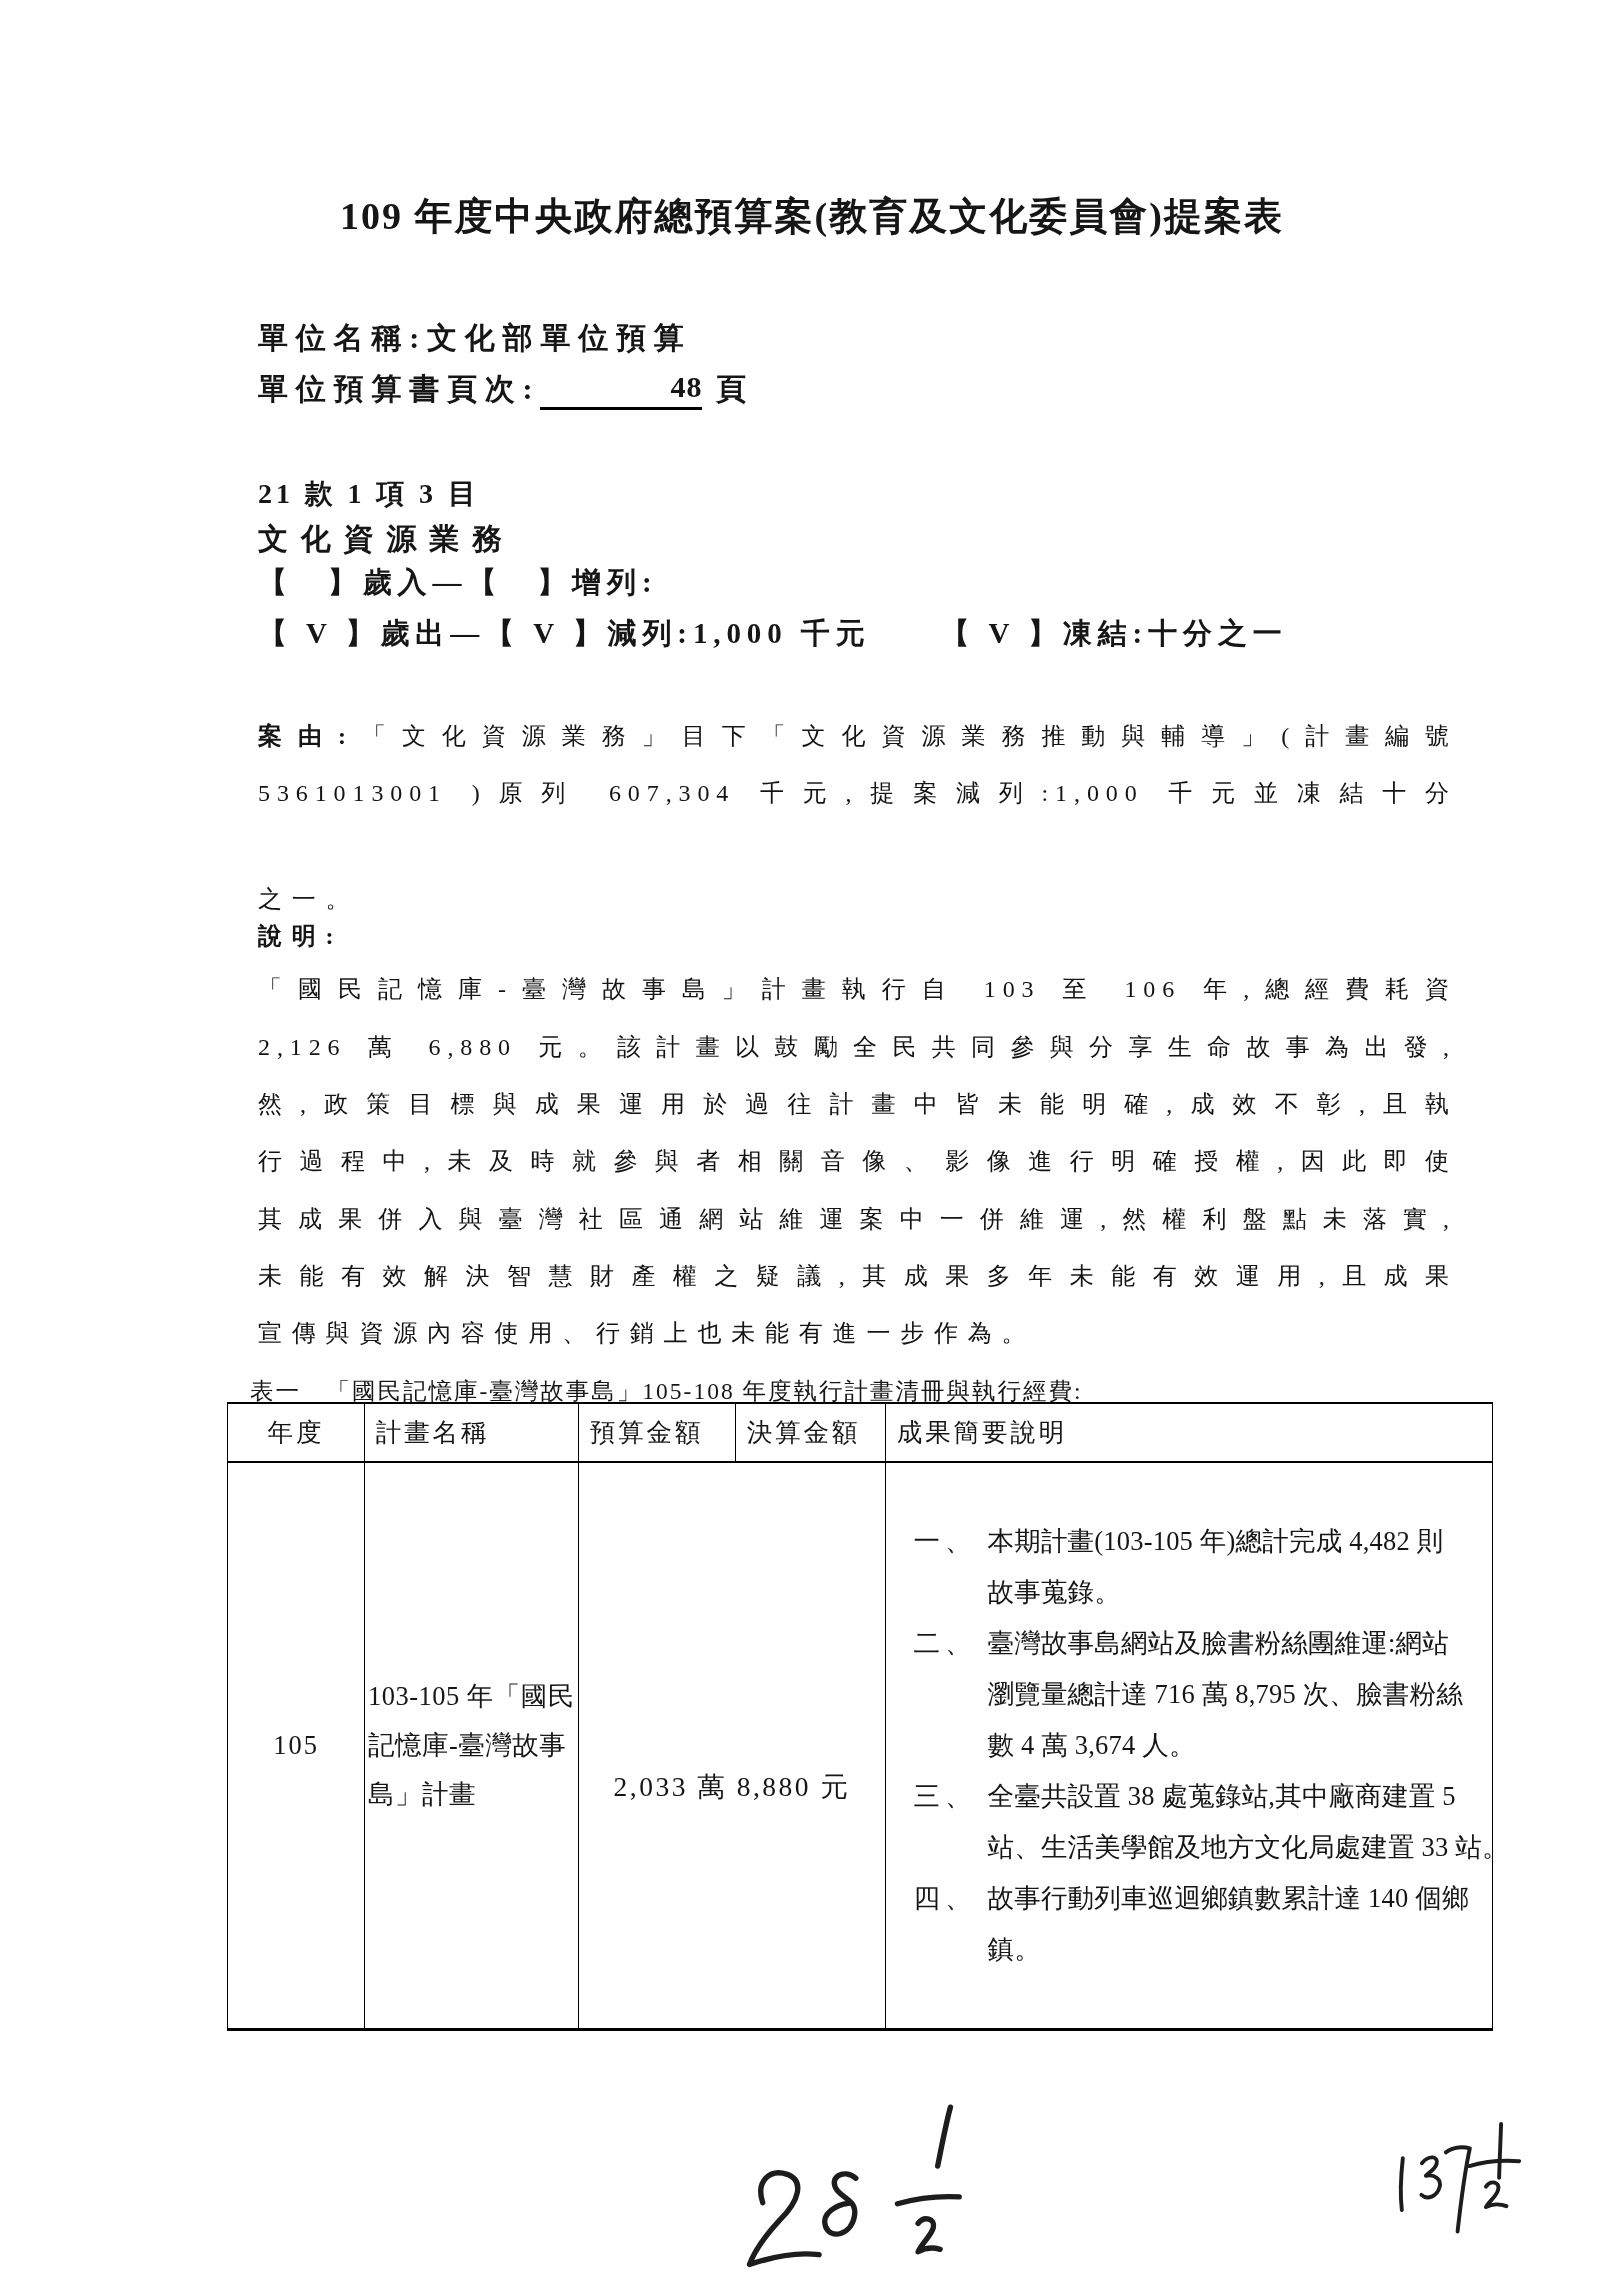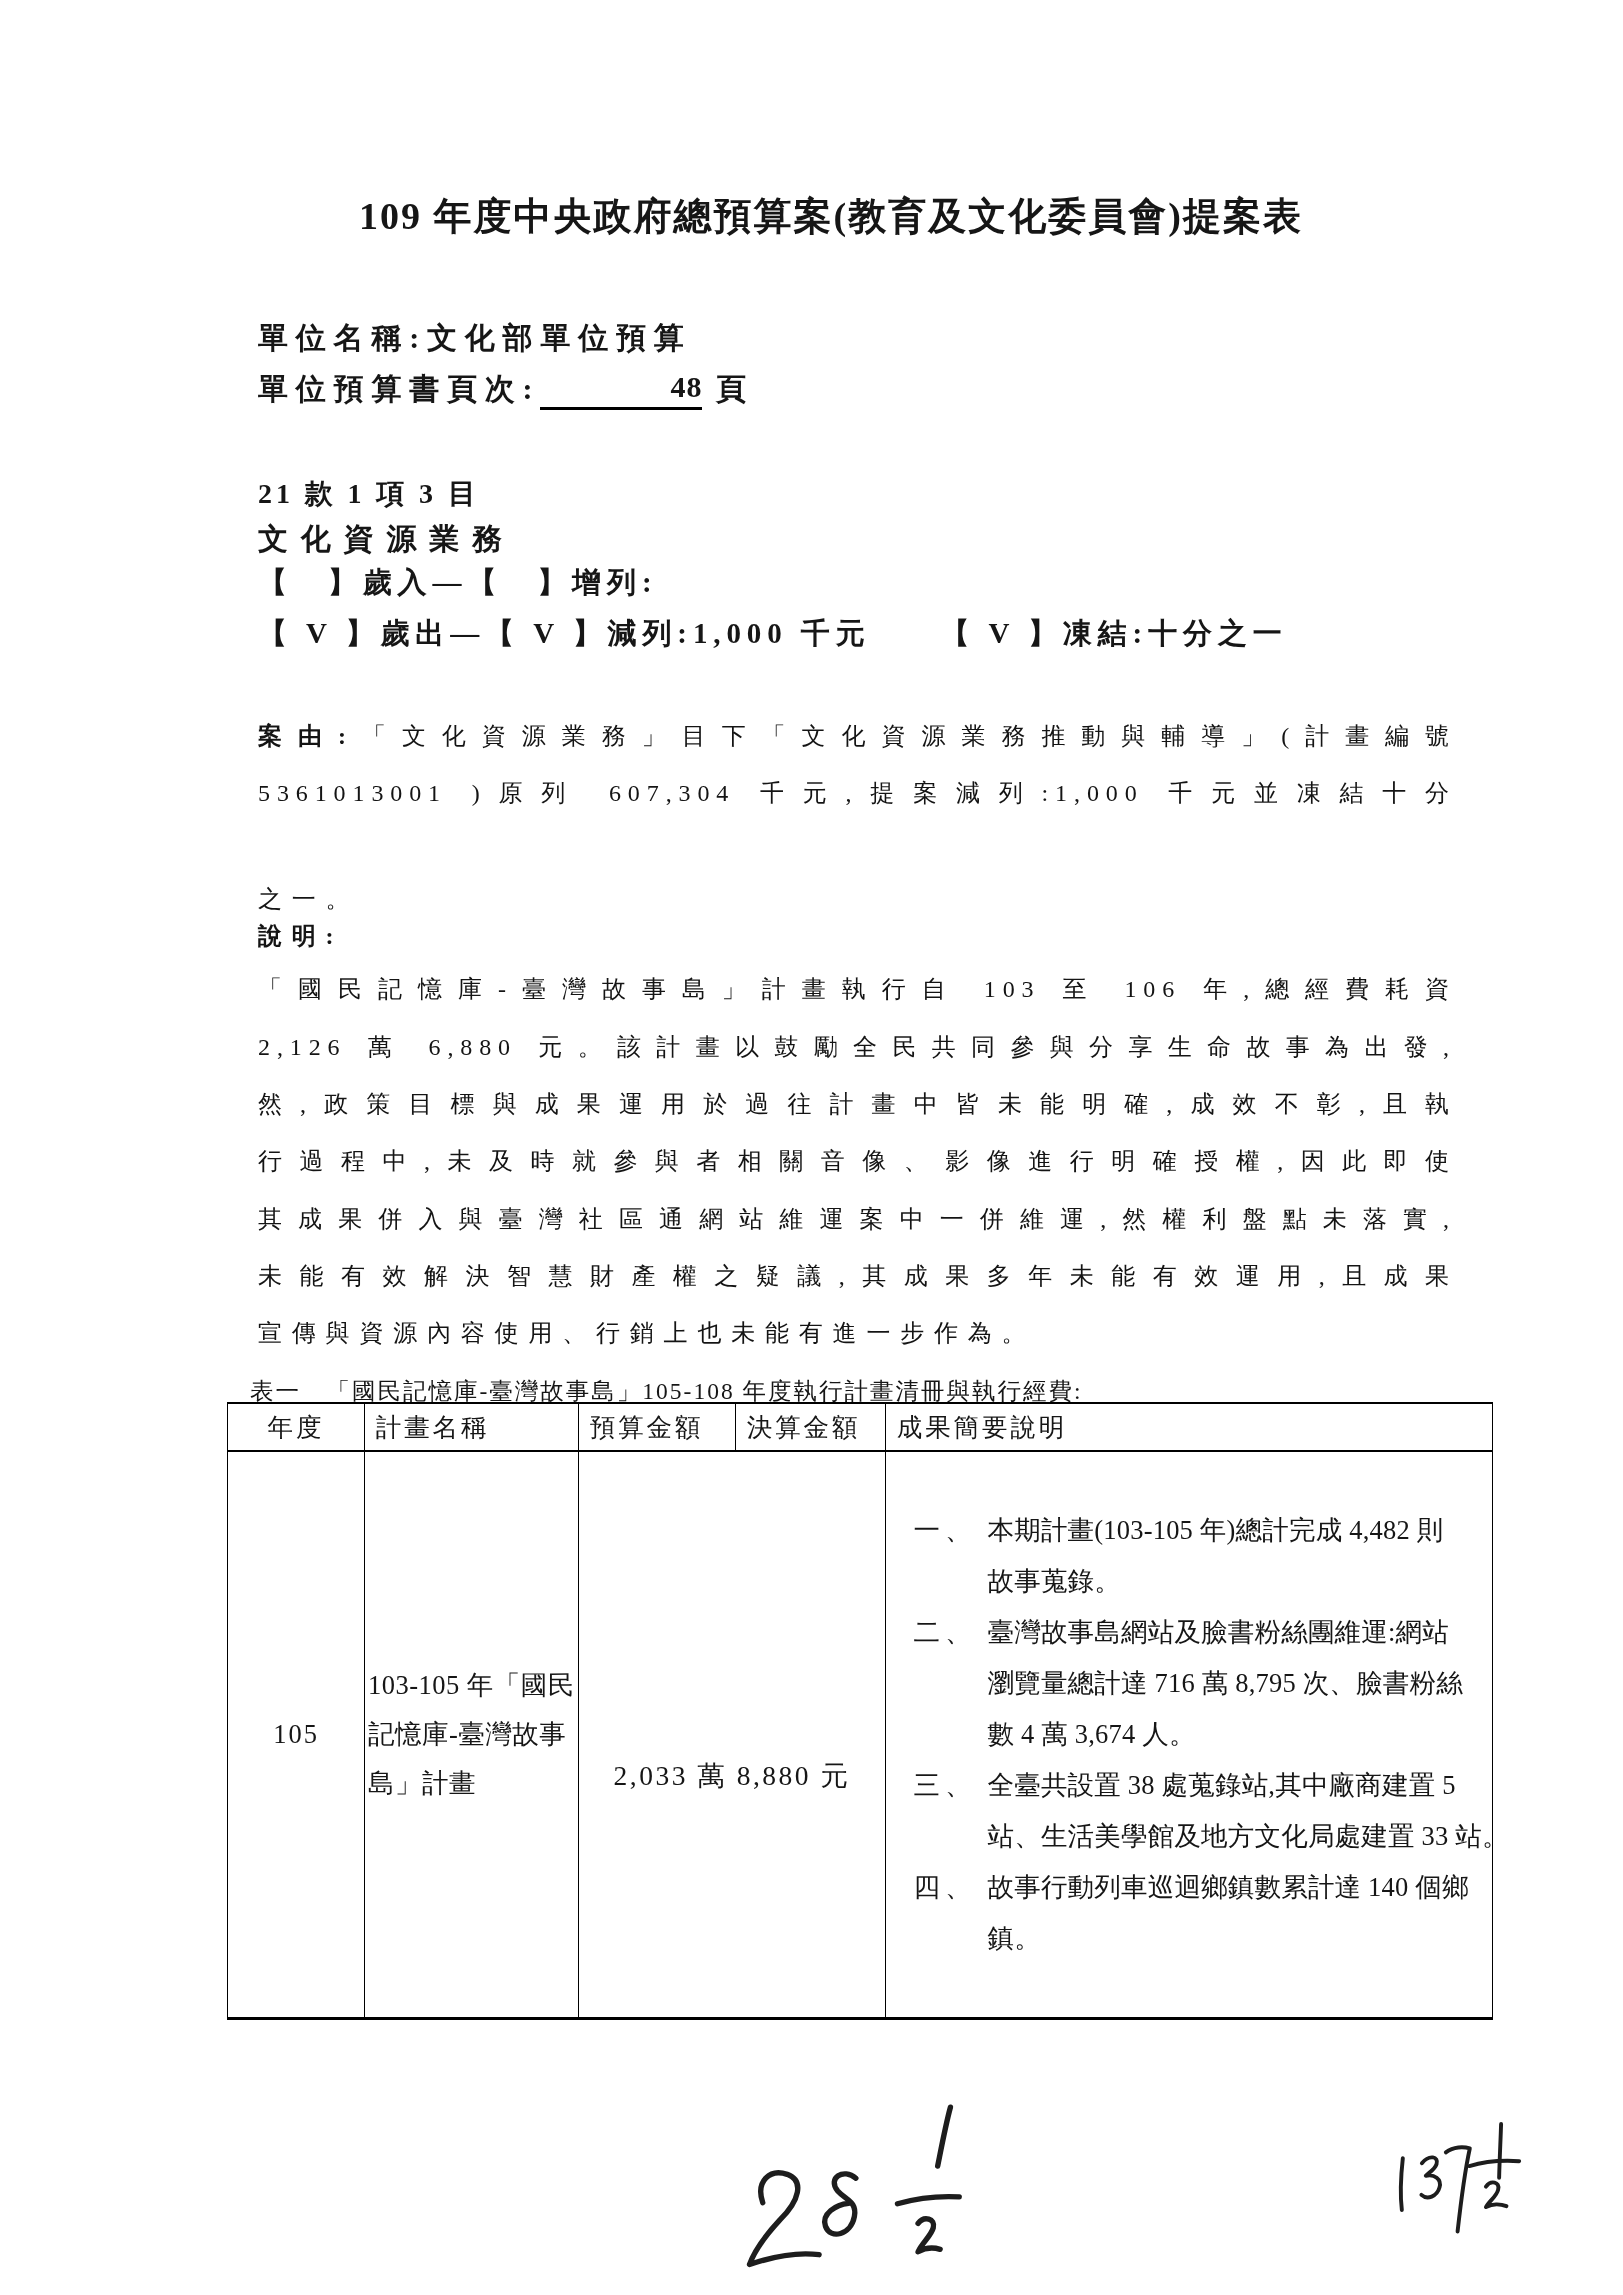--- a/index.html
+++ b/index.html
@@ -20,35 +20,35 @@
   .caption{font-size:23.5px;letter-spacing:2px;white-space:nowrap;}
   table.exec{border-collapse:collapse;table-layout:fixed;width:1266px;
              border-left:1.5px solid #000;border-right:1.5px solid #000;
              border-top:2.5px solid #000;border-bottom:3.9px solid #000;}
   table.exec th{border-bottom:2.9px solid #000;border-right:1.5px solid #000;
                 font-size:25.5px;font-weight:normal;letter-spacing:2.9px;text-align:left;
                 padding:0 0 0 10.8px;vertical-align:middle;white-space:nowrap;}
   table.exec th.c{text-align:center;padding:0;}
   table.exec td{border-right:1.5px solid #000;vertical-align:middle;padding:0;}
   table.exec th:last-child, table.exec td:last-child{border-right:none;}
-  tr.hrow{height:48px;margin-top:8px;}
+  tr.hrow{height:59px;margin-top:8px;}
   tr.brow{height:567px;}
   .year-cell{text-align:center;font-size:26.5px;letter-spacing:2px;}
   .plan-line{font-size:26.5px;line-height:49px;white-space:nowrap;letter-spacing:0.5px;padding-left:2.9px;}
   .amount{font-size:27.5px;letter-spacing:2.5px;text-align:center;transform:translateY(42px);white-space:nowrap;}
   .results-block{padding-left:27.5px;}
   .result-item{position:relative;padding-left:74px;}
   .result-no{position:absolute;left:0;top:0;font-size:26.5px;line-height:51px;letter-spacing:4.9px;}
   .rline{font-size:26.5px;line-height:51px;white-space:nowrap;letter-spacing:0.2px;}
   svg.hand{stroke:#1d1d1d;stroke-width:11;fill:none;stroke-linecap:round;stroke-linejoin:round;}
 </style>
 </head>
 <body>
 
-<div class="abs title b" style="top:191px;left:50%;transform:translateX(-50%);margin-left:19px;">109 年度中央政府總預算案(教育及文化委員會)提案表</div>
+<div class="abs title b" style="top:191px;left:50%;transform:translateX(-50%);">109 年度中央政府總預算案(教育及文化委員會)提案表</div>
 
 <div class="abs h62 b" style="top:318px;left:258px;">單位名稱:文化部單位預算</div>
 
 <div class="abs h62 b" style="top:369px;left:258px;">
   <span>單位預算書頁次:</span><span class="blank-field"><span>48</span></span><span style="margin-left:13.7px;">頁</span>
 </div>
 
 <div class="abs code b" style="top:475px;left:258px;">21 款 1 項 3 目</div>
 <div class="abs itemname b" style="top:519px;left:258px;">文化資源業務</div>
 <div class="abs optline b" style="top:563px;left:258px;">【　】歲入—【　】增列:</div>

